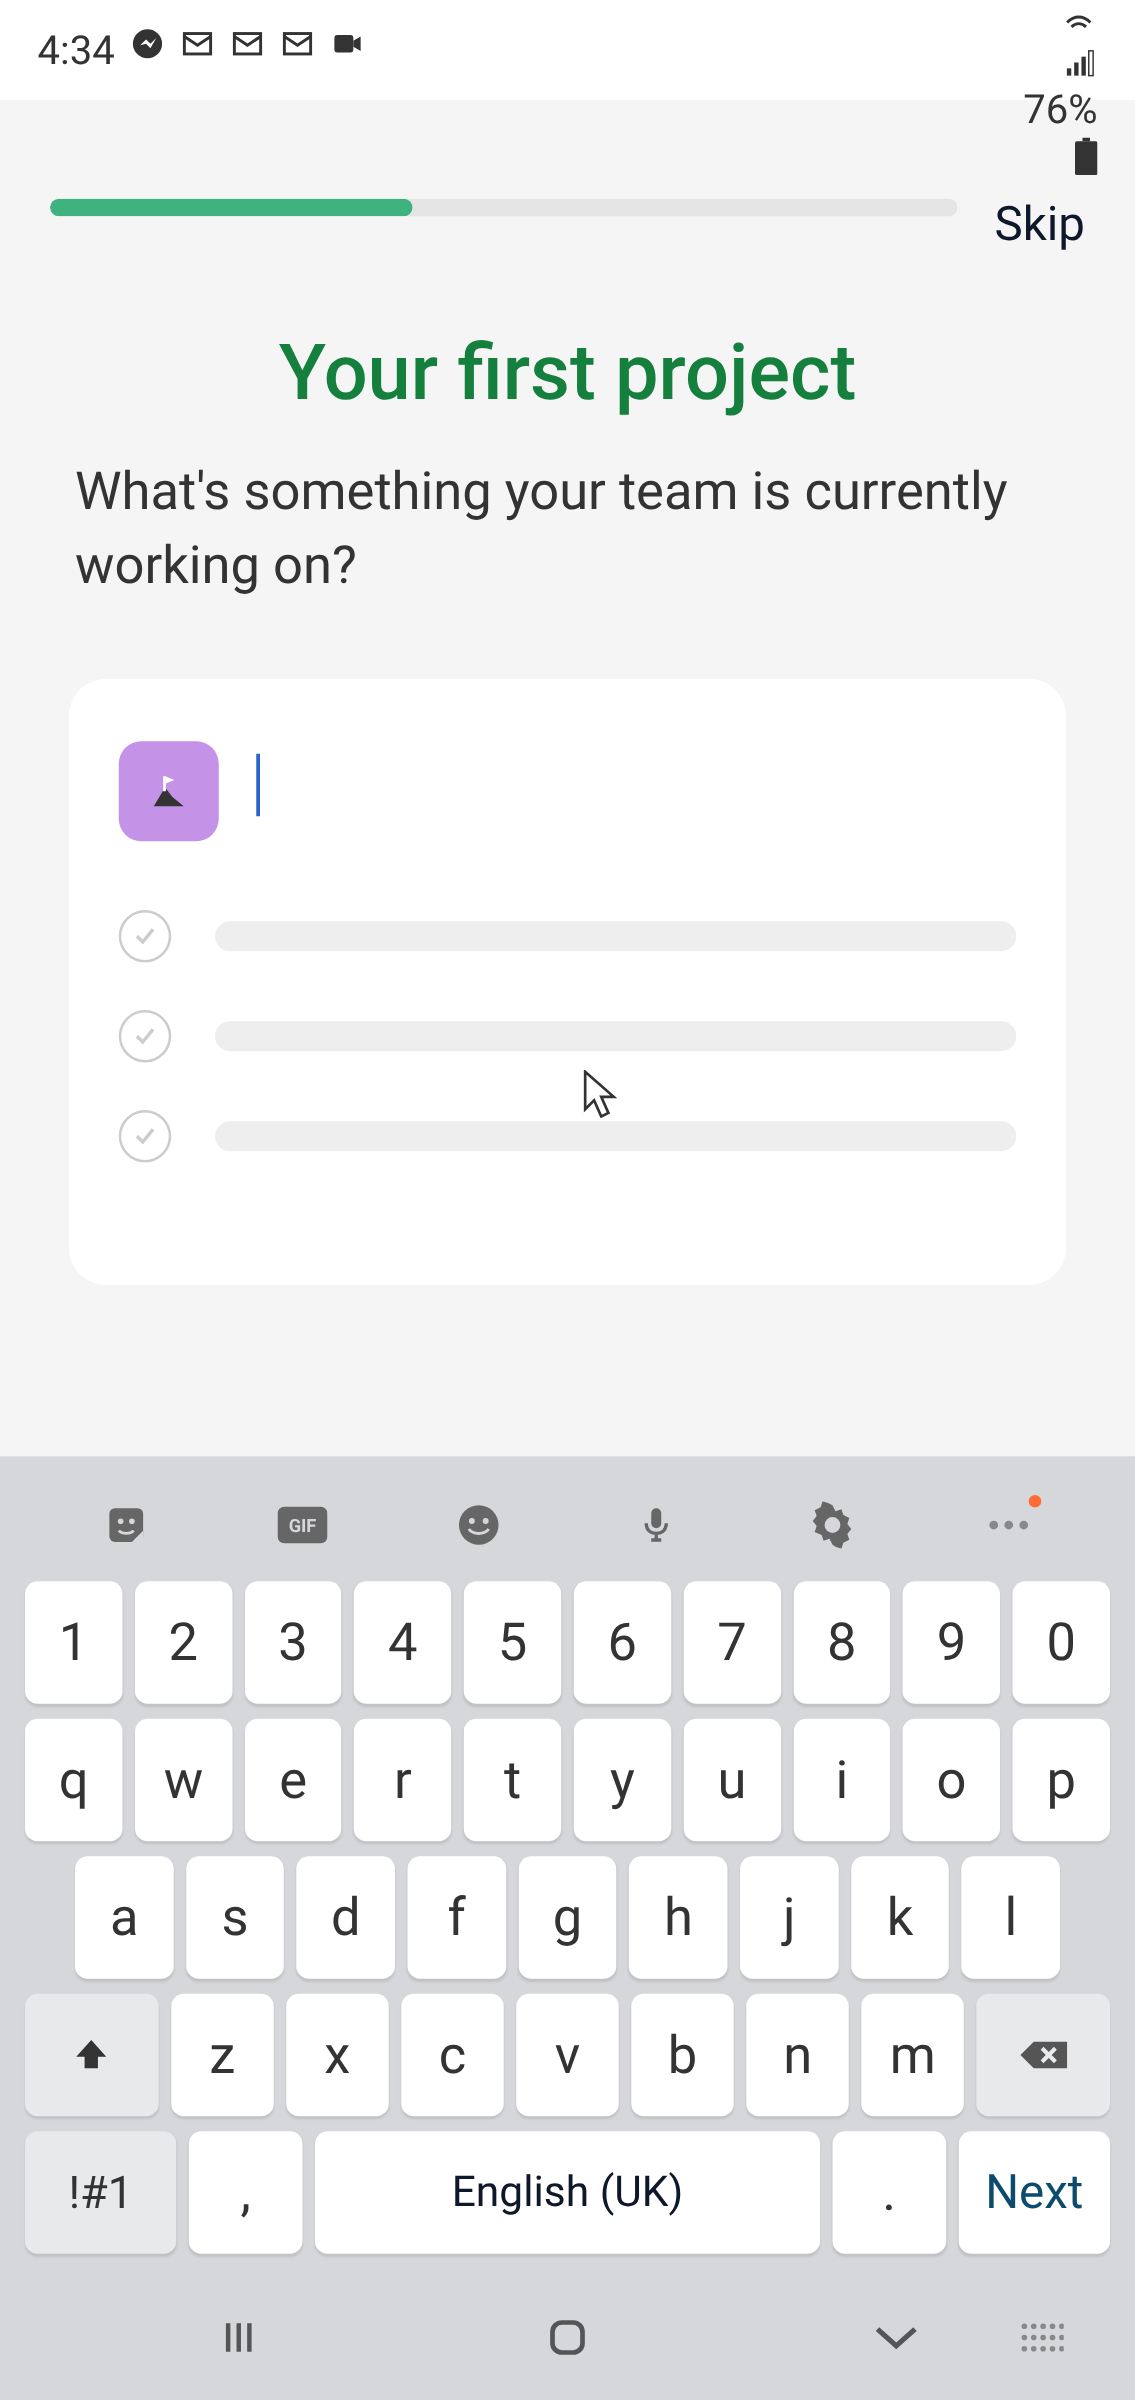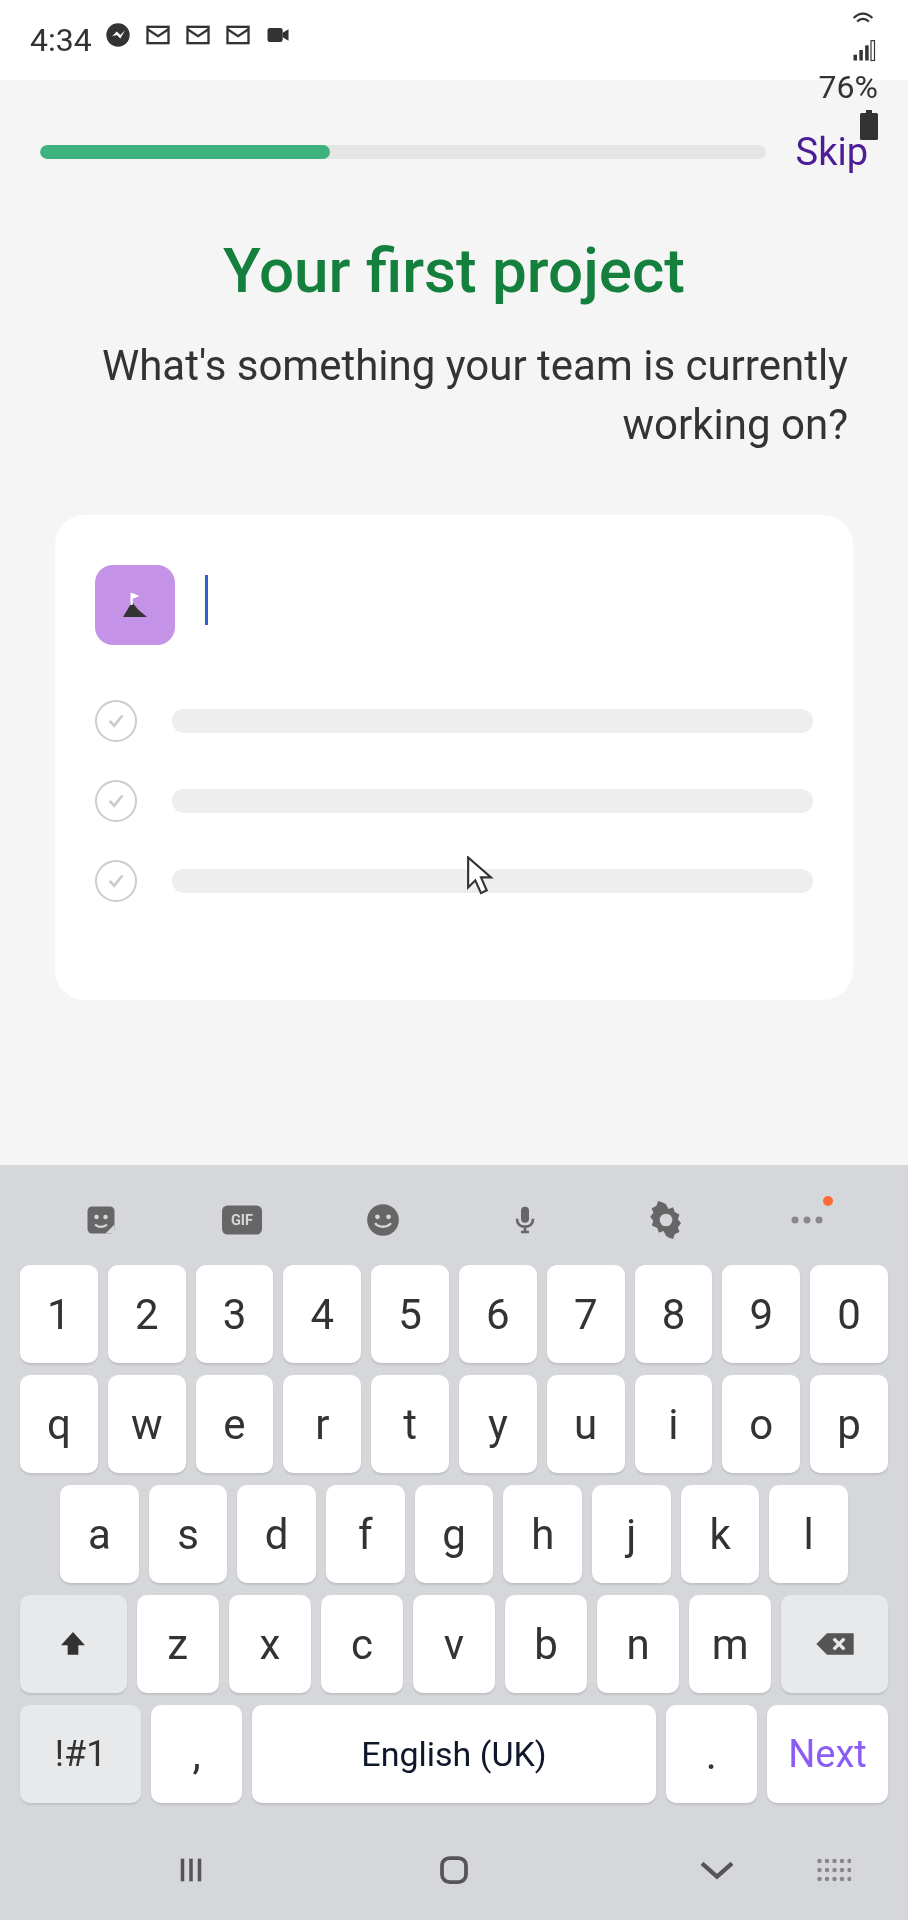--- a/index.html
+++ b/index.html
@@ -9,24 +9,24 @@
     .status-bar { height: 80px; background: #fff; display: flex; align-items: center; justify-content: space-between; padding: 0 30px; font-size: 32px; color: #333; }
     .status-left { display: flex; gap: 12px; }
     .status-right { display: flex; align-items: flex-end; gap: 4px; flex-direction: column; }
     .status-icon { width: 28px; height: 28px; }
     
     
     .main-content { background: #f5f5f5; padding: 50px 40px 0; }
     .top-row { display: flex; align-items: center; gap: 30px; margin-bottom: 60px; }
     .progress-bar { flex: 1; height: 14px; background: #e5e5e5; border-radius: 10px; overflow: hidden; }
     .progress-fill { height: 100%; background: #3fb37f; border-radius: 10px; width: 40%; }
-    .skip-link { font-size: 38px; color: #4c1d95; font-weight: 400; }
+    .skip-link { font-size: 38px; color: #0f172a; font-weight: 400; margin-top: 28px; }
     
     .heading { font-size: 62px; font-weight: 500; text-align: center; color: #15803d; margin-bottom: 30px; }
-    .subheading { font-size: 42px; text-align: right; color: #333; line-height: 1.4; padding: 0 20px; margin-bottom: 60px; }
+    .subheading { font-size: 42px; text-align: left; color: #333; line-height: 1.4; padding: 0 20px; margin-bottom: 60px; }
     
     
     .card { background: #fff; border-radius: 30px; padding: 50px 40px 60px; margin: 0 15px; }
     .input-row { display: flex; align-items: center; gap: 30px; margin-bottom: 55px; }
     .project-icon { width: 80px; height: 80px; background: #c493e8; border-radius: 18px; display: flex; align-items: center; justify-content: center; }
     .cursor-input { flex: 1; font-size: 40px; position: relative; }
     .text-cursor { width: 3px; height: 50px; background: #2965cc; display: inline-block; animation: blink 1s infinite; }
     @keyframes blink { 50% { opacity: 0; } }
     
     .task-row { display: flex; align-items: center; gap: 35px; margin-bottom: 38px; }
@@ -41,21 +41,21 @@
     .keyboard-toolbar { display: flex; justify-content: space-around; align-items: center; padding: 15px 30px 25px; }
     .kb-tool { width: 40px; height: 40px; color: #666; display: flex; align-items: center; justify-content: center; position: relative; }
     .kb-tool-dot { position: absolute; top: -4px; right: -6px; width: 10px; height: 10px; background: #ff6b35; border-radius: 50%; }
     
     .key-row { display: flex; gap: 10px; padding: 0 20px; margin-bottom: 12px; }
     .key { flex: 1; height: 98px; background: #fff; border-radius: 10px; display: flex; align-items: center; justify-content: center; font-size: 42px; color: #333; box-shadow: 0 2px 2px rgba(0,0,0,0.1); }
     .key-row.alpha-middle { padding: 0 60px; }
     .key-shift, .key-backspace { flex: 1.3; background: #e8e9eb; }
     .key-special { background: #e8e9eb; }
     .key-space { flex: 4; font-size: 34px; color: #0f172a; }
-    .key-next { color: #8b5cf6; font-size: 38px; flex: 1.2; }
+    .key-next { color: #0c4a6e; font-size: 38px; flex: 1.2; }
     .key-row.bottom { padding: 0 20px; }
     .key-sym { flex: 1.2; font-size: 36px; }
     
     
     .nav-bar { display: flex; justify-content: space-around; align-items: center; padding: 30px 60px 25px; background: #d5d7db; }
     .nav-btn { width: 50px; height: 50px; display: flex; align-items: center; justify-content: center; color: #555; }
   </style>
 </head>
 <body>
 

